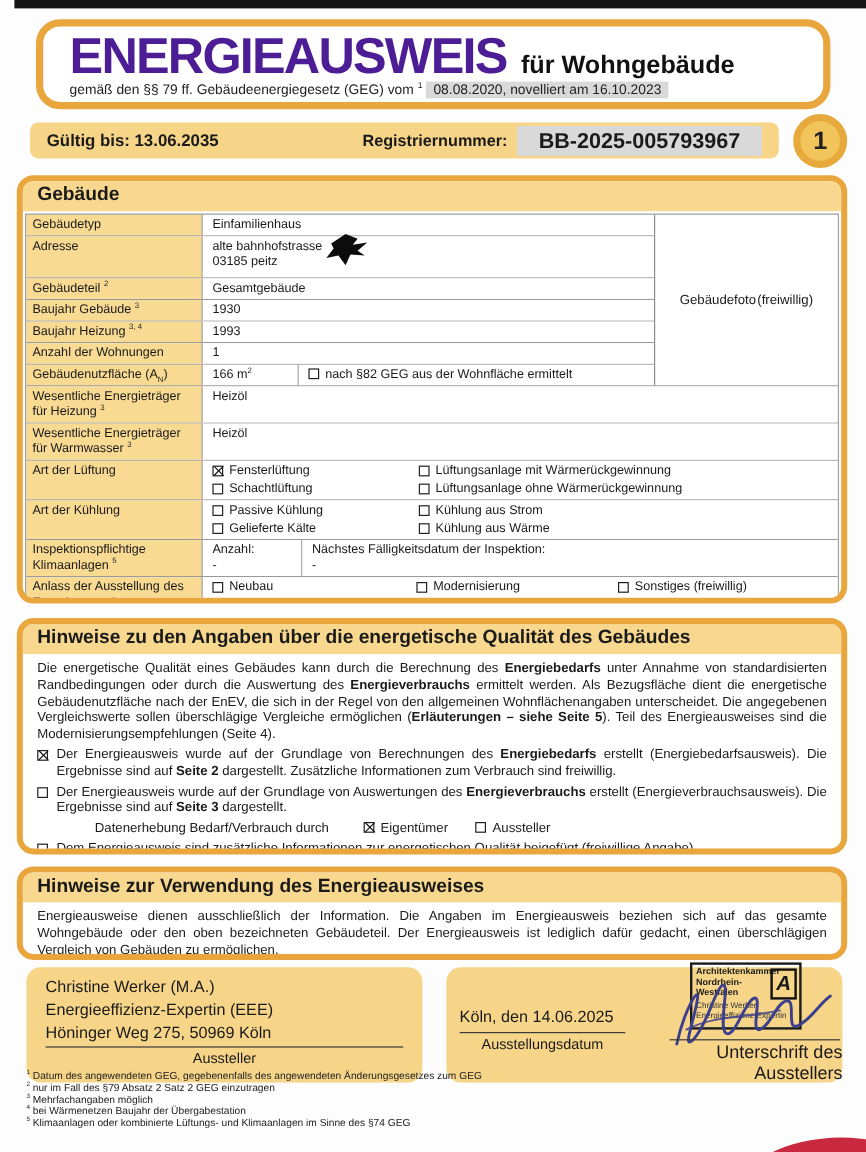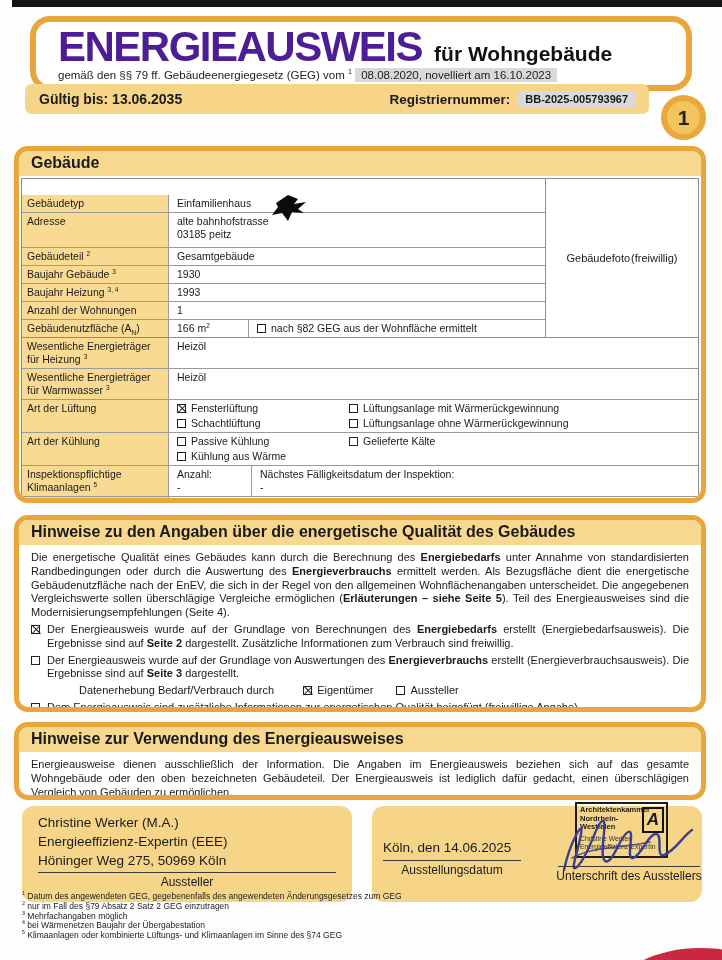--- a/index.html
+++ b/index.html
@@ -21,45 +21,45 @@
     border:6px solid #E8A63C; border-radius:20px; background:#fff; padding:3px 22px 4px;
   }
   .title-row { display:flex; align-items:baseline; gap:12px; white-space:nowrap; }
   .main-title { font-size:42px; font-weight:bold; letter-spacing:-1.5px; line-height:44px; color:#4c1d95; }
   .sub-title  { font-size:21px; font-weight:bold; color:#111; }
   .law-line { font-size:11.5px; margin-top:0px; color:#222; }
   .hl { background:#D9D9D9; padding:1px 6px; }
 
   
   .validity-bar {
-    position:absolute; left:25px; top:84px; width:624px; height:30px;
+    position:absolute; left:25px; top:102px; width:624px; height:30px;
     background:#F6D488; border-radius:7px; display:flex; align-items:center; padding:0 14px;
   }
   .valid-until { font-weight:bold; font-size:14px; }
   .reg-group { margin-left:auto; display:flex; align-items:center; gap:8px; }
   .reg-label { font-weight:bold; font-size:13.5px; }
-  .reg-value { font-weight:bold; font-size:11px; background:#D9D9D9; padding:2px 7px; }
+  .reg-value { font-weight:bold; font-size:18px; background:#D9D9D9; padding:2px 18px; }
   .page-circle {
     position:absolute; left:661px; top:95px; width:45px; height:45px; border-radius:50%;
     background:#F2C45C; border:6px solid #E7A93C; display:flex; align-items:center; justify-content:center;
     font-size:21px; font-weight:bold; color:#222;
   }
 
   
   .secbox {
     position:absolute; left:14px; width:692px;
     border:5px solid #E8A63C; border-radius:14px; background:#fff; overflow:hidden;
   }
   .sec-title { background:#F7D88E; padding:3px 12px 4px; font-weight:bold; font-size:16px; }
 
   
   #building { top:146px; height:357px; }
   .g-table { margin:2px; border:1px solid #8c8c8c; font-size:10.5px; line-height:13px; }
   .tt { display:flex; border-bottom:1px solid #8c8c8c; }
-  .tt-left { flex:1;margin-top:16px; }
+  .tt-left { flex:1; }
   .photo-cell {
     width:153px; border-left:1px solid #8c8c8c; display:flex; flex-direction:row;
     align-items:center; justify-content:center; text-align:center; font-size:11px; gap:1px; background:#fff;
   }
   .tr { display:flex; border-bottom:1px solid #9a9a9a; }
   .tt-left .tr:last-child, .g-table > .tr:last-child { border-bottom:none; }
   .tl { width:147px; background:#F8DA93; border-right:1px solid #9a9a9a; padding:2px 5px; }
   .tv { flex:1; padding:2px 8px; background:#fff; position:relative; }
   .mh17 { min-height:17px; } .mh34 { min-height:34px; } .mh29 { min-height:29px; }
   .mh31 { min-height:31px; } .mh27 { min-height:27px; }
@@ -111,21 +111,21 @@
   .stamp {
     position:absolute; left:19px; top:2px; width:93px; height:56px;
     border:2px solid #1c1c1c; padding:2px 3px; font-size:7.5px; line-height:8.5px;
   }
   .stamp-head { font-weight:bold; width:62px; }
   .stamp-logo { position:absolute; right:2px; top:3px; width:22px; height:26px; border:2px solid #111;
     display:flex; align-items:center; justify-content:center; font-weight:bold; font-style:italic; font-size:17px; }
   .stamp-small { font-size:6.8px; margin-top:3px; color:#333; }
   .sig-svg { position:absolute; left:-2px; top:8px; }
   .sig-rule { position:absolute; left:2px; top:66px; width:142px; border-top:1.5px solid #3a3a3a; }
-  .sig-caption { position:absolute; left:0; top:69px; width:146px; text-align:center; font-size:12px; }
+  .sig-caption { position:absolute; left:0; top:69px; width:146px; text-align:right; font-size:15px; }
 
   
   .footnotes { position:absolute; left:22px; top:892px; font-size:8.5px; line-height:9.8px; color:#222; }
   .fn { white-space:nowrap; }
 
   .red-sticker {
     position:absolute; left:617px; top:948px; width:168px; height:90px;
     background:#C8293E; border-radius:50%;
   }
 </style>
@@ -231,20 +231,24 @@
               <span>Lüftungsanlage ohne Wärmerückgewinnung</span>
             </span>
         </div>
       </div>
       <div class="tr">
         <div class="tl mh31">Art der Kühlung</div>
         <div class="tv grid2 mh31">
           <span class="opt">
               <span class="cb unchecked"></span>
               <span>Passive Kühlung</span>
+            </span>
+          <span class="opt">
+              <span class="cb unchecked"></span>
+              <span>Kühlung aus Strom</span>
             </span>
           <span class="opt">
               <span class="cb unchecked"></span>
               <span>Gelieferte Kälte</span>
             </span>
           <span class="opt">
               <span class="cb unchecked"></span>
               <span>Kühlung aus Wärme</span>
             </span>
         </div>

